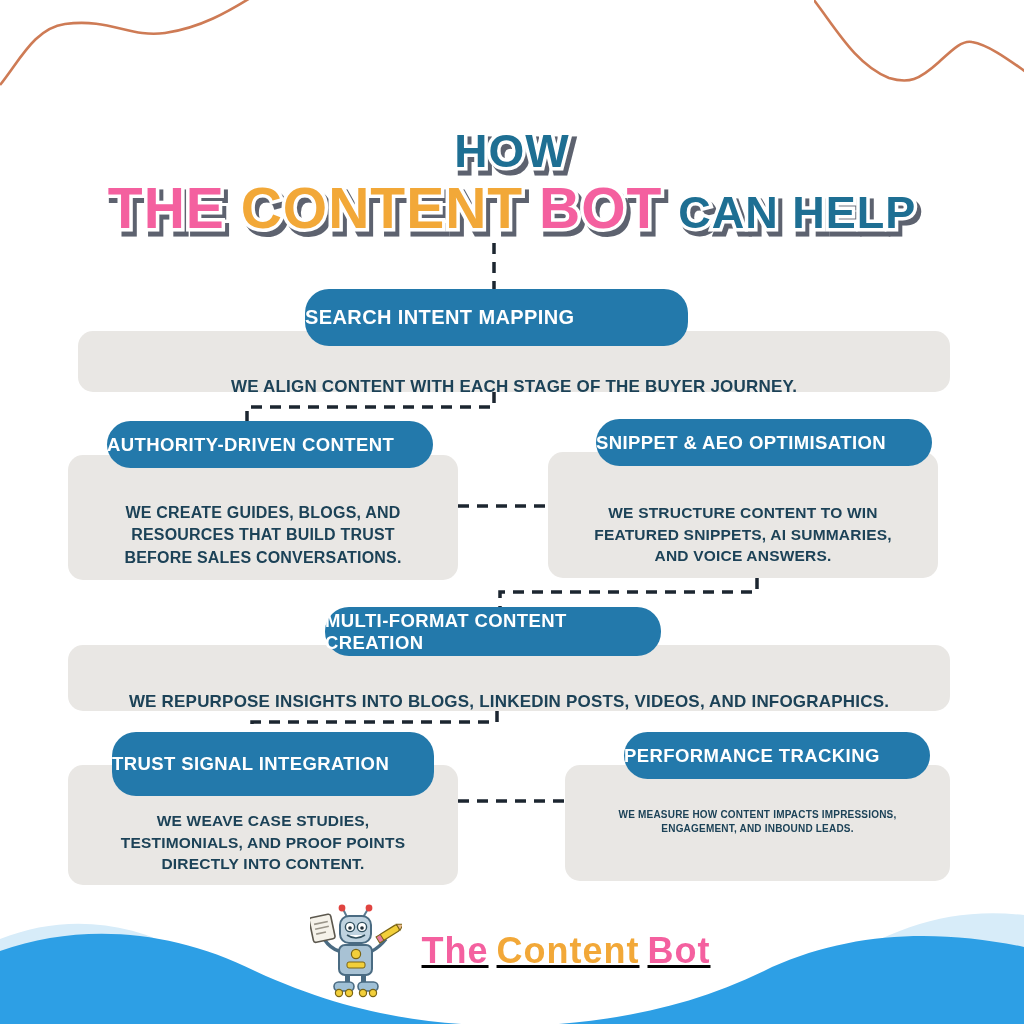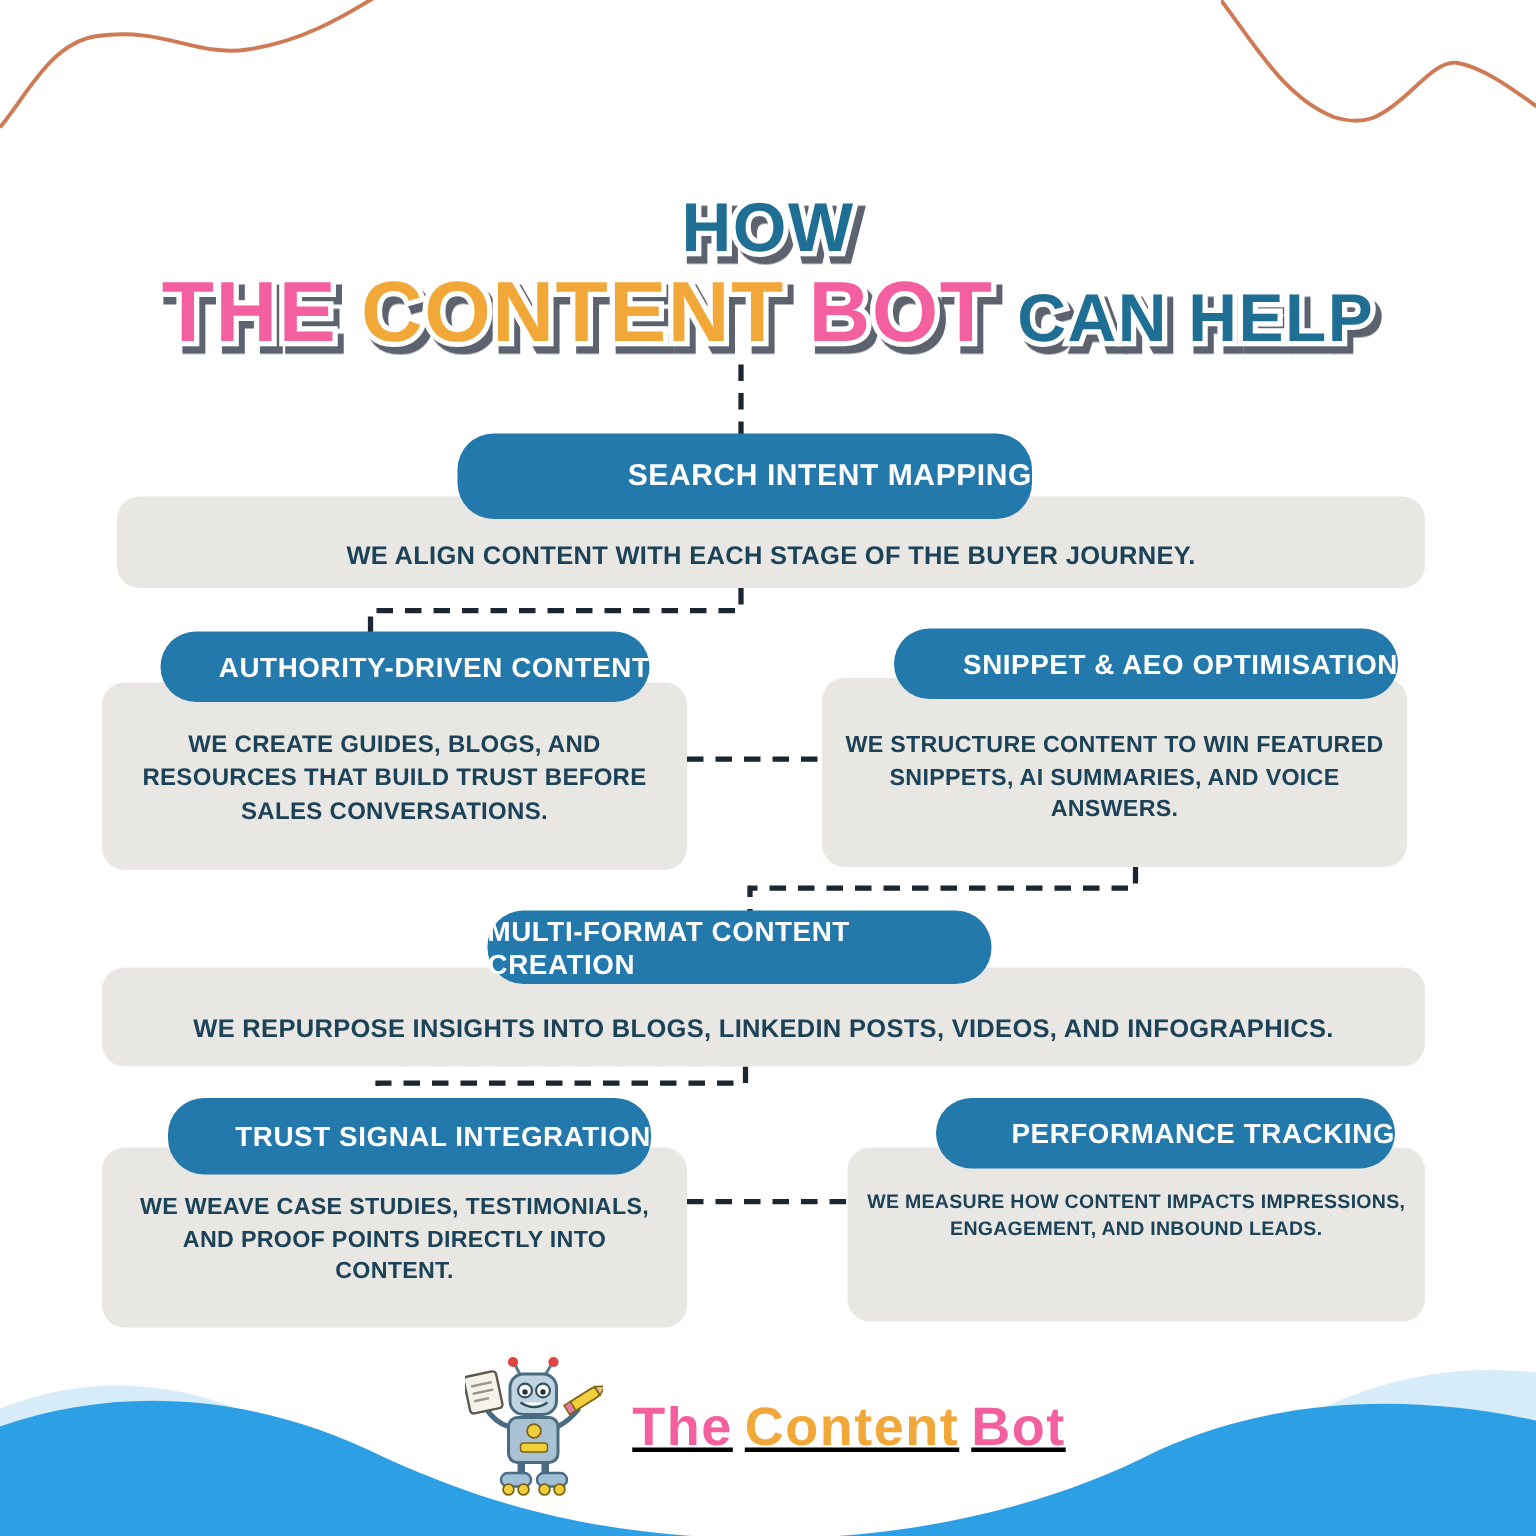--- a/index.html
+++ b/index.html
@@ -29,42 +29,42 @@
   #title-main{font-size:57px;display:block;margin-top:4px;}
   .t-pink{color:#F4609F;}
   .t-orange{color:#F2A838;}
   .t-teal{color:#1E6F93;}
   #title-suffix{font-size:45px;}
   
   #connectors{position:absolute;left:0;top:0;z-index:1;}
   
   .pill{
     position:absolute;z-index:3;background:#2379AB;border-radius:24px;
-    display:flex;align-items:center;justify-content:flex-end;
+    display:flex;align-items:center;justify-content:flex-start;
     color:#ffffff;font-weight:700;font-size:18.5px;letter-spacing:.4px;
     text-transform:uppercase;
   }
   .card{
     position:absolute;z-index:2;background:#E9E7E4;border-radius:15px;
     color:#1C4257;font-weight:700;text-align:center;
     letter-spacing:.2px;line-height:1.4;box-sizing:border-box;
   }
-  .card p{margin:1px;}
+  .card p{margin:17px;}
   #pill-1{left:305px;top:289px;width:383px;height:57px;font-size:20px;}
   #card-1{left:78px; top:331px;width:872px;height:61px;font-size:17px;padding:27px 20px 0;}
   #pill-2{left:107px;top:421px;width:326px;height:47px;}
   #card-2{left:68px; top:455px;width:390px;height:125px;font-size:16px;padding:30px 14px 0;}
   #pill-3{left:596px;top:419px;width:336px;height:47px;}
   #card-3{left:548px;top:452px;width:390px;height:126px;font-size:15.5px;padding:33px 14px 0;}
   #pill-4{left:325px;top:607px;width:336px;height:49px;}
   #card-4{left:68px; top:645px;width:882px;height:66px;font-size:17px;padding:28px 20px 0;}
-  #pill-5{left:112px;top:732px;width:322px;height:51px;}
+  #pill-5{left:112px;top:732px;width:322px;height:64px;}
   #card-5{left:68px; top:765px;width:390px;height:120px;font-size:15.5px;padding:28px 24px 0;}
   #pill-6{left:624px;top:732px;width:306px;height:47px;}
-  #card-6{left:565px;top:765px;width:385px;height:116px;font-size:13px;padding:26px 12px 0;}
+  #card-6{left:565px;top:765px;width:385px;height:116px;font-size:10px;padding:26px 12px 0;}
   
   #footer{
     position:absolute;left:0;top:903px;width:100%;z-index:4;
     display:flex;align-items:center;justify-content:center;gap:16px;text-decoration:underline;
   }
   #brand-text{font-weight:900;font-size:36px;letter-spacing:1px;}
   #brand-text span{margin:0 4px;}
   
   #waves{position:absolute;left:0;bottom:0;z-index:3;pointer-events:none;}
 </style>

